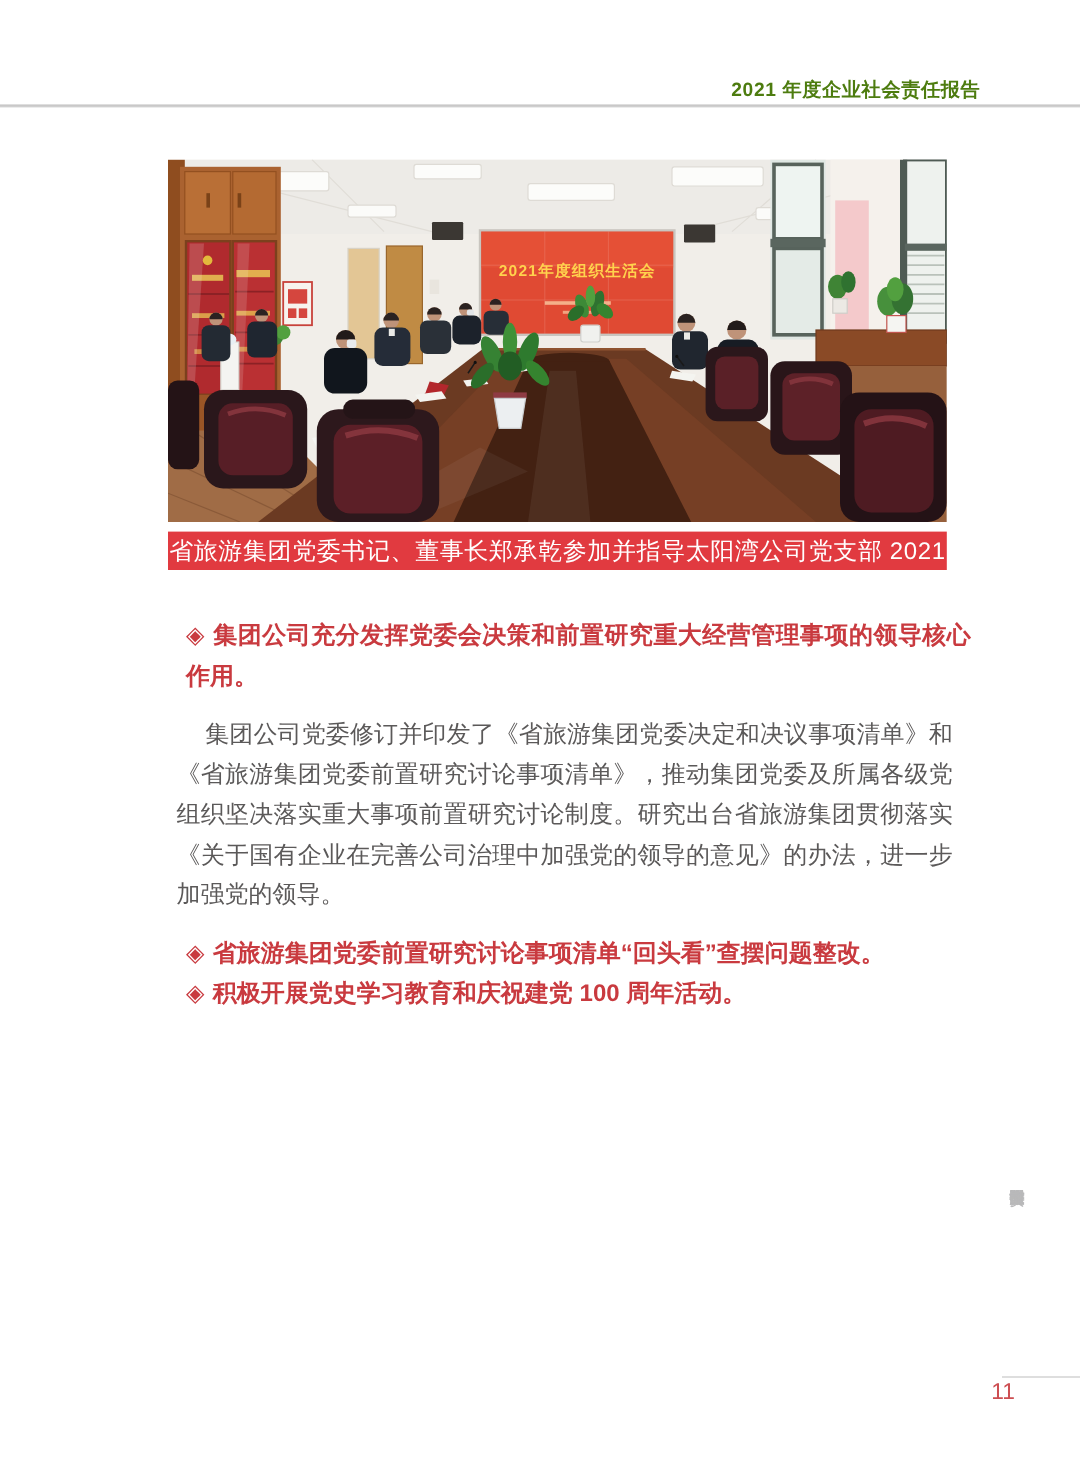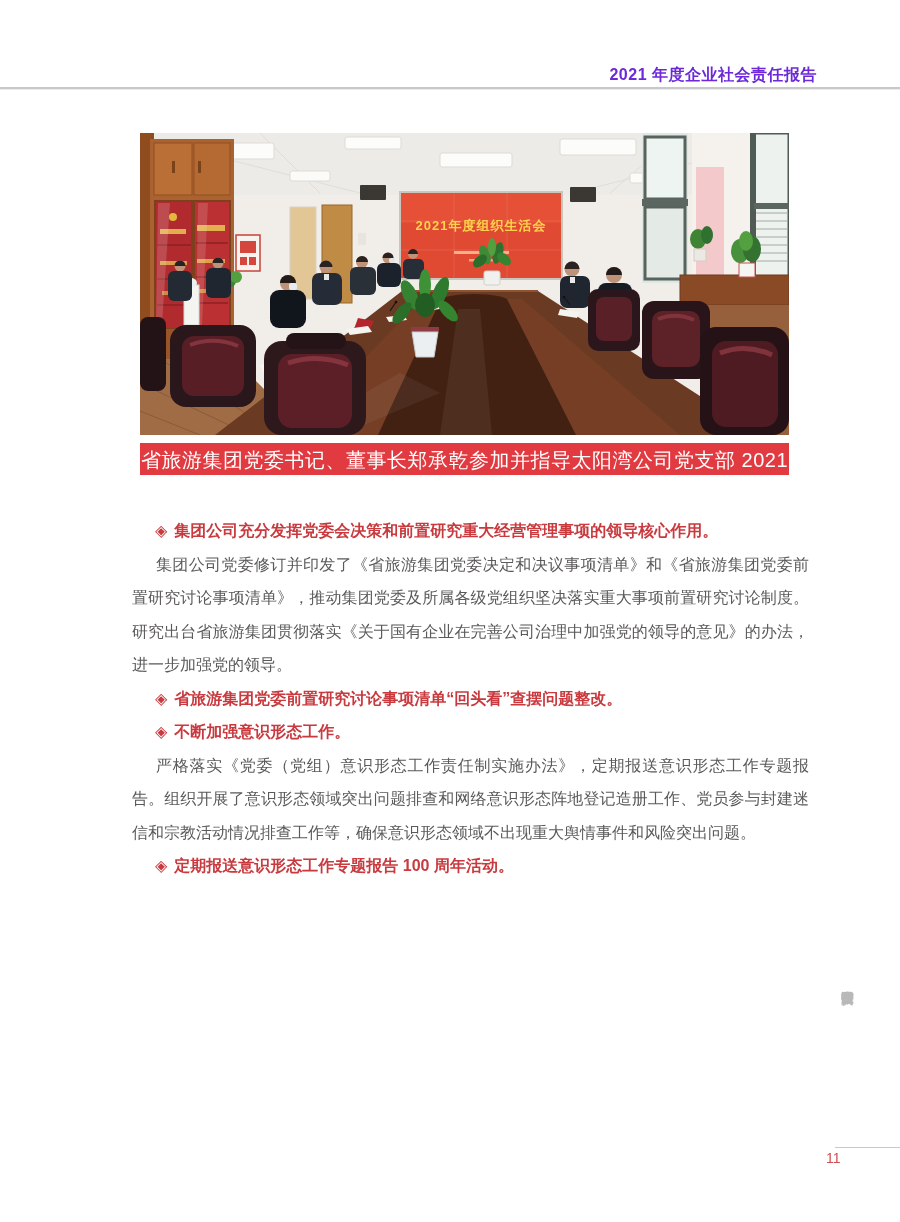--- a/index.html
+++ b/index.html
@@ -2,55 +2,55 @@
 <html><head>
 <meta charset="utf-8">
 <style>
   html,body { margin:0; padding:0; background:#ffffff; }
   .page {
     position:relative; width:900px; height:1222px; background:#ffffff;
     overflow:hidden; font-family:"Liberation Sans", sans-serif;
   }
   .hdr-title {
     position:absolute; top:65px; right:83px;
-    font-size:16px; font-weight:bold; color:#6d28d9; letter-spacing:0.5px;text-align:center;
+    font-size:16px; font-weight:bold; color:#4d7c0f; letter-spacing:0.5px;text-align:center;
   }
   .hdr-rule {
     position:absolute; top:87px; left:0; width:900px; height:2px;
     background:#c9c8c8; border-bottom:1px solid #ececec;
   }
   .photo {
     position:absolute; left:140px; top:133px; width:649px; height:302px; display:block;
   }
   .caption {
     position:absolute; left:140px; top:443px; width:649px; height:32px;
     background:#e13a40; color:#ffffff; font-size:20px; line-height:34px;
     text-align:center; letter-spacing:0.5px;
   }
   .main {
     position:absolute; left:132px; top:514px; width:677px;
-    font-size:16px; line-height:33.5px; color:#5b5959;
+    font-size:20px; line-height:33.5px; color:#5b5959;
     text-align:justify; text-justify:inter-ideograph;
   }
   .sec-h {
     color:#c93a3f; font-weight:bold; padding-left:23px; margin:0;
   }
   .sec-h .marker { margin-right:7px; font-weight:normal; }
-  .sec-p { margin:0; text-indent:24px; }
+  .sec-p { margin:15px; text-indent:24px; }
   .side-co {
     position:absolute; top:981px; right:44px;
     writing-mode:vertical-rl; text-orientation:upright;
     font-size:13px; color:#b9b9ba; letter-spacing:0px;
   }
   .foot-rule {
     position:absolute; top:1147px; left:835px; width:65px; height:1px; background:#c9c9c9;
   }
   .page-num {
     position:absolute; top:1150px; left:826px;
-    font-size:14px; color:#cd4e52;
+    font-size:19px; color:#cd4e52;
   }
   svg text { font-family:"Liberation Sans", sans-serif; }
 </style>
 </head>
 <body>
 
 <div class="page">
 
   <div class="hdr-title">2021 年度企业社会责任报告</div>
   <div class="hdr-rule"></div>
@@ -289,25 +289,21 @@
 
   <div class="main">
     <div>
       <p class="sec-h"><span class="marker">◈</span><span>集团公司充分发挥党委会决策和前置研究重大经营管理事项的领导核心作用。</span></p>
       <p class="sec-p">集团公司党委修订并印发了《省旅游集团党委决定和决议事项清单》和《省旅游集团党委前置研究讨论事项清单》，推动集团党委及所属各级党组织坚决落实重大事项前置研究讨论制度。研究出台省旅游集团贯彻落实《关于国有企业在完善公司治理中加强党的领导的意见》的办法，进一步加强党的领导。</p>
     </div>
     <div>
       <p class="sec-h"><span class="marker">◈</span><span>省旅游集团党委前置研究讨论事项清单“回头看”查摆问题整改。</span></p>
     </div>
     <div>
-      <p class="sec-h"><span class="marker">◈</span><span>不断加强意识形态工作。</span></p>
-      <p class="sec-p">严格落实《党委（党组）意识形态工作责任制实施办法》，定期报送意识形态工作专题报告。组织开展了意识形态领域突出问题排查和网络意识形态阵地登记造册工作、党员参与封建迷信和宗教活动情况排查工作等，确保意识形态领域不出现重大舆情事件和风险突出问题。</p>
-    </div>
-    <div>
-      <p class="sec-h"><span class="marker">◈</span><span>定期报送意识形态工作专题报告 100 周年活动。</span></p>
+      <p class="sec-h"><span class="marker">◈</span><span>积极开展党史学习教育和庆祝建党 100 周年活动。</span></p>
     </div>
   </div>
 
   <div class="side-co">安徽省旅游集团有限责任公司</div>
   <div class="foot-rule"></div>
   <div class="page-num">11</div>
 
 </div>
 
 </body></html>

